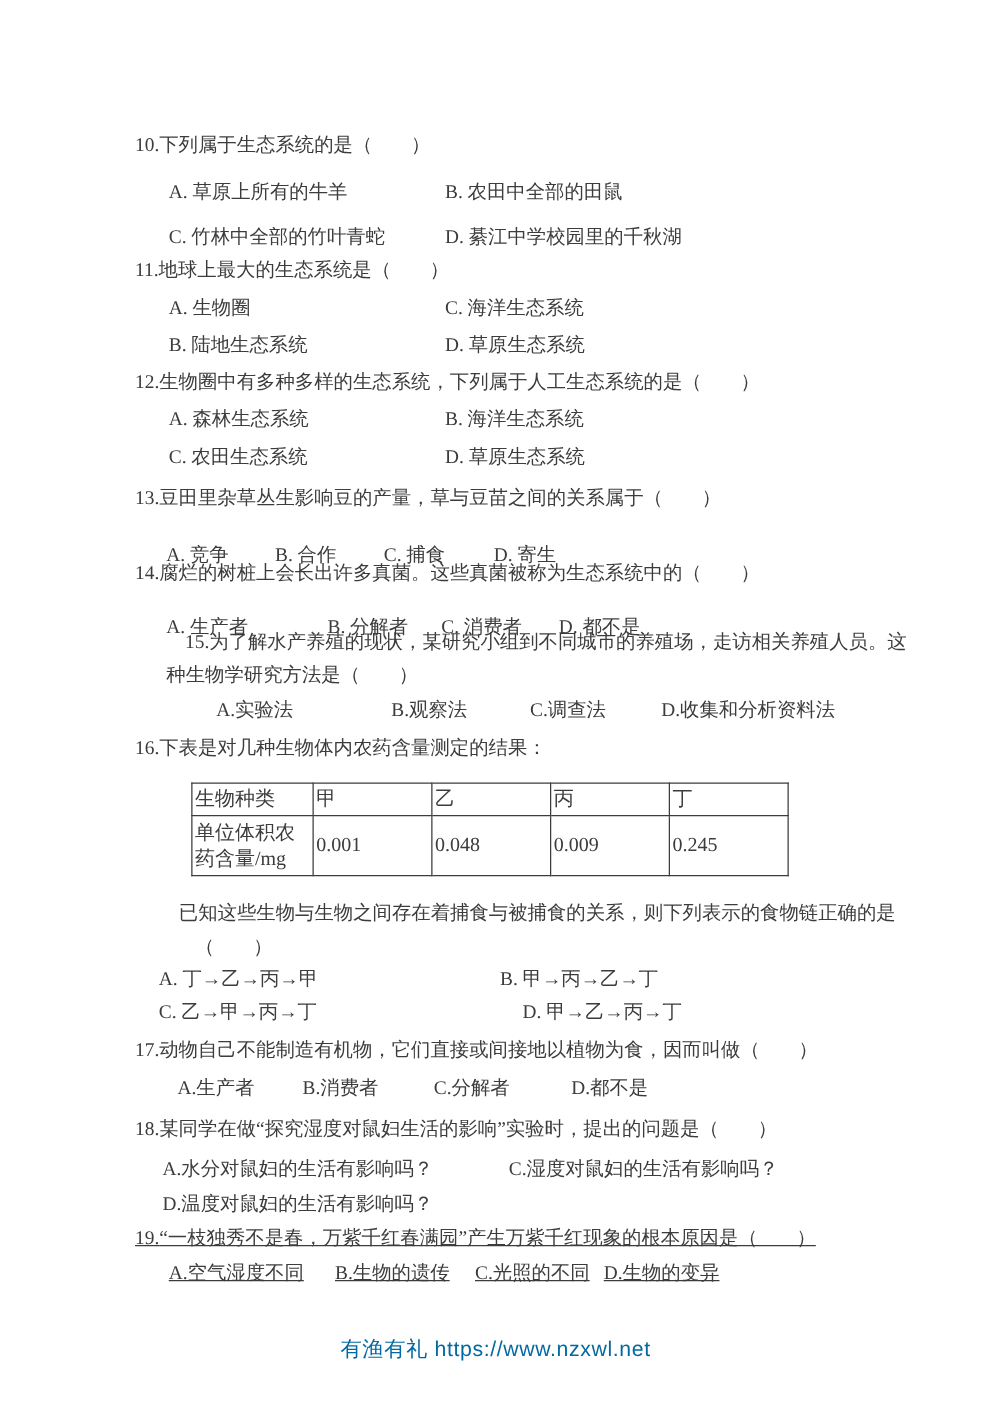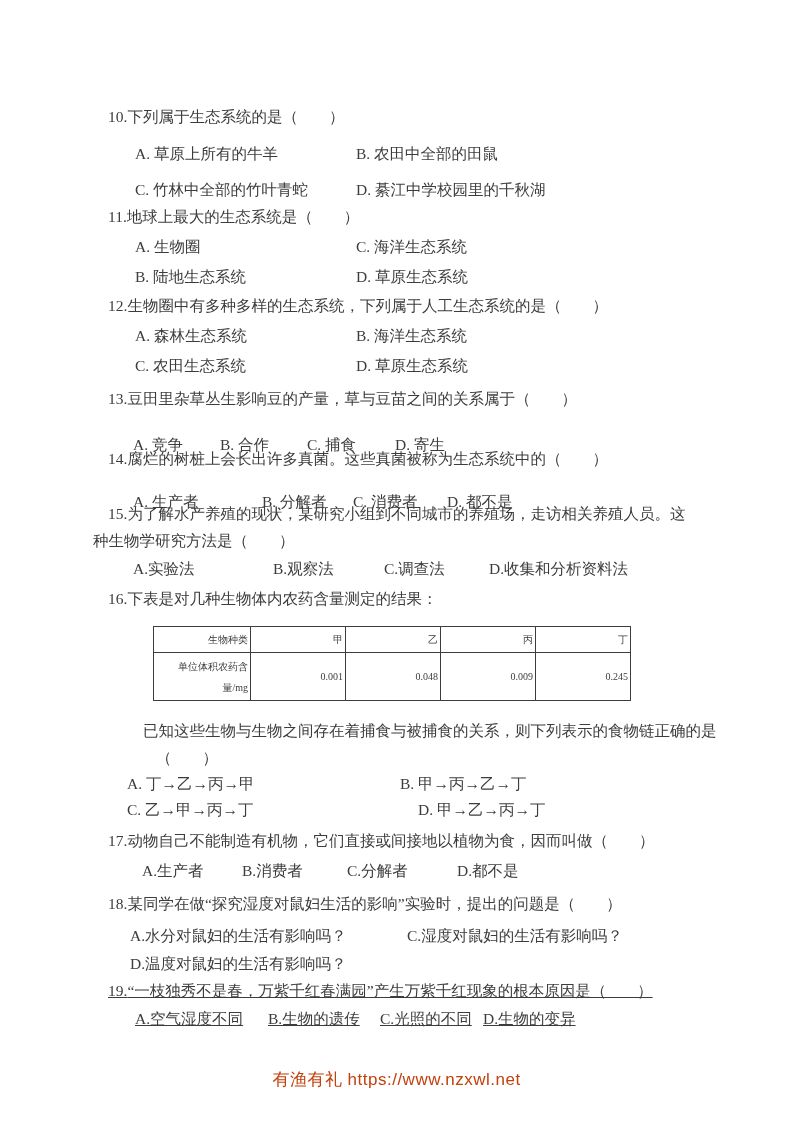--- a/index.html
+++ b/index.html
@@ -27,21 +27,21 @@
   .q {
     position: absolute;
     left: 0;
     width: 606px;
   }
   .q10 { top: 103px; }
   .q11 { top: 203px; }
   .q12 { top: 292px; }
   .q13 { top: 385px; }
   .q14 { top: 445px; }
-  .q15 { top: 500px; }
+  .q15 { top: 500px; margin-left: 40px; }
   .q16 { top: 585px; }
   .q17 { top: 827px; }
   .q18 { top: 890px; }
   .q19 { top: 977px; text-decoration: underline; }
 
   .stem {
     margin: 0;
     line-height: 27px;
     text-indent: 15px;
   }
@@ -76,23 +76,23 @@
   .shift { padding-left: 18px; }
 
   
   .ptable {
     border-collapse: collapse;
     margin: 14px 0 0 60px;
     table-layout: fixed;
   }
   .ptable td {
     border: 1px solid #3c3c3c;
-    text-align: right;
+    text-align: left;
     vertical-align: middle;
-    font-size: 10px;
+    font-size: 16px;
     padding: 0 2px;
     overflow: hidden;
   }
   .ptable .hrow td { height: 25px; }
   .ptable .vrow td { height: 47px; }
   .ptable .c0 { width: 92px; }
   .ptable .c1, .ptable .c2, .ptable .c3, .ptable .c4 { width: 90px; }
   .ptable .rl { line-height: 21px; }
 
   .fu1 {
@@ -108,21 +108,21 @@
   }
 
   .footer {
     position: absolute;
     top: 1068px;
     left: 0;
     width: 793px;
     text-align: center;
     font-family: "Liberation Sans", "DejaVu Sans", sans-serif;
     font-size: 17px;
-    color: #c2410c;
+    color: #0369a1;
     letter-spacing: 0.5px;
   }
 </style>
 </head>
 <body>
 
 <div class="page">
   <div class="content">
 
     <section class="q q10">

